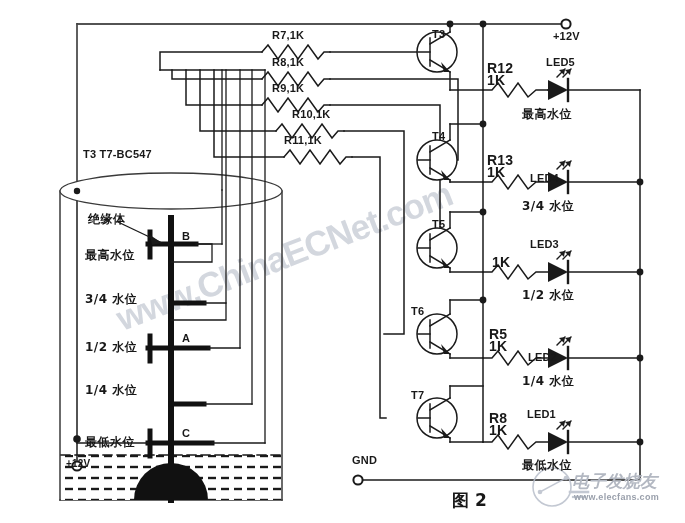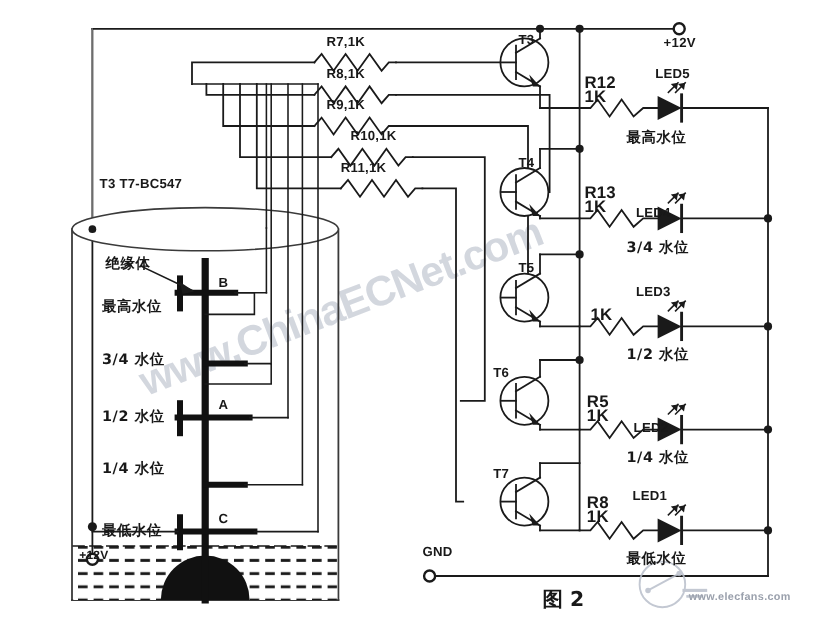--- a/index.html
+++ b/index.html
@@ -438,15 +438,16 @@
   <div class="lbl lbl-cn" style="left:85px; top:341px;">1/2 水位</div>
   <div class="lbl lbl-cn" style="left:85px; top:384px;">1/4 水位</div>
   <div class="lbl lbl-cn" style="left:85px; top:436px;">最低水位</div>
 
   <div class="lbl lbl-node" style="left:182px; top:231px;">B</div>
   <div class="lbl lbl-node" style="left:182px; top:333px;">A</div>
   <div class="lbl lbl-node" style="left:182px; top:428px;">C</div>
 
   <div class="lbl lbl-cap" style="left:452px; top:492px;">图 2</div>
 
+  <div id="watermark3">电子发烧友</div>
   <div id="watermark2">www.elecfans.com</div>
 
 </div>
 
 </body></html>

